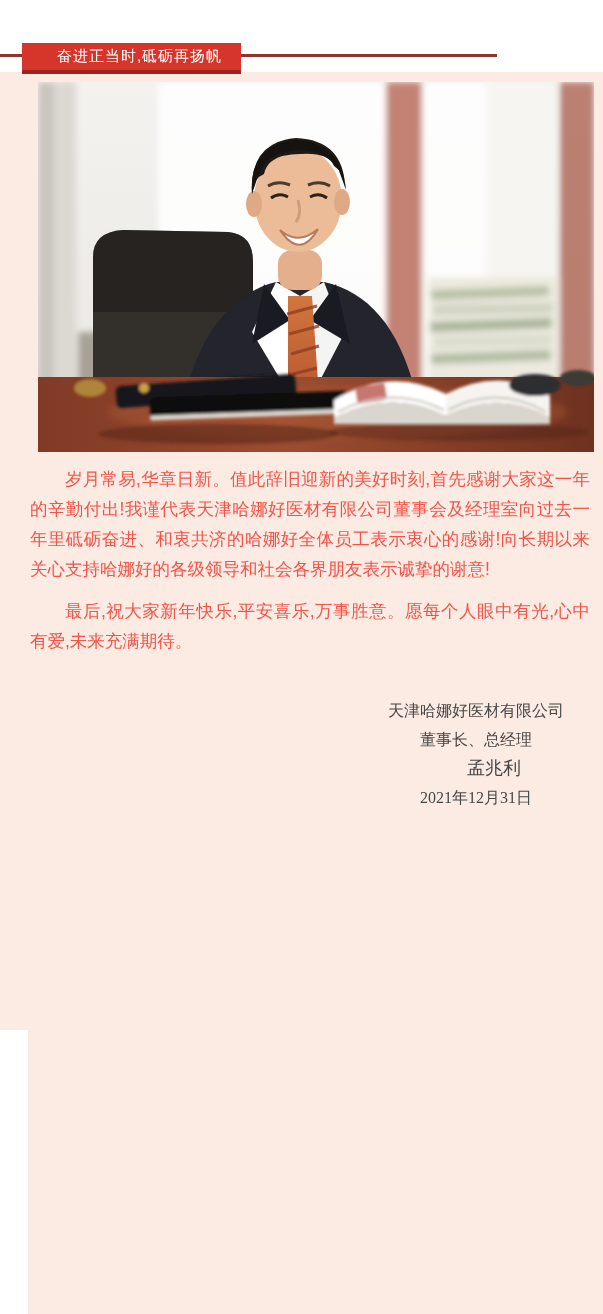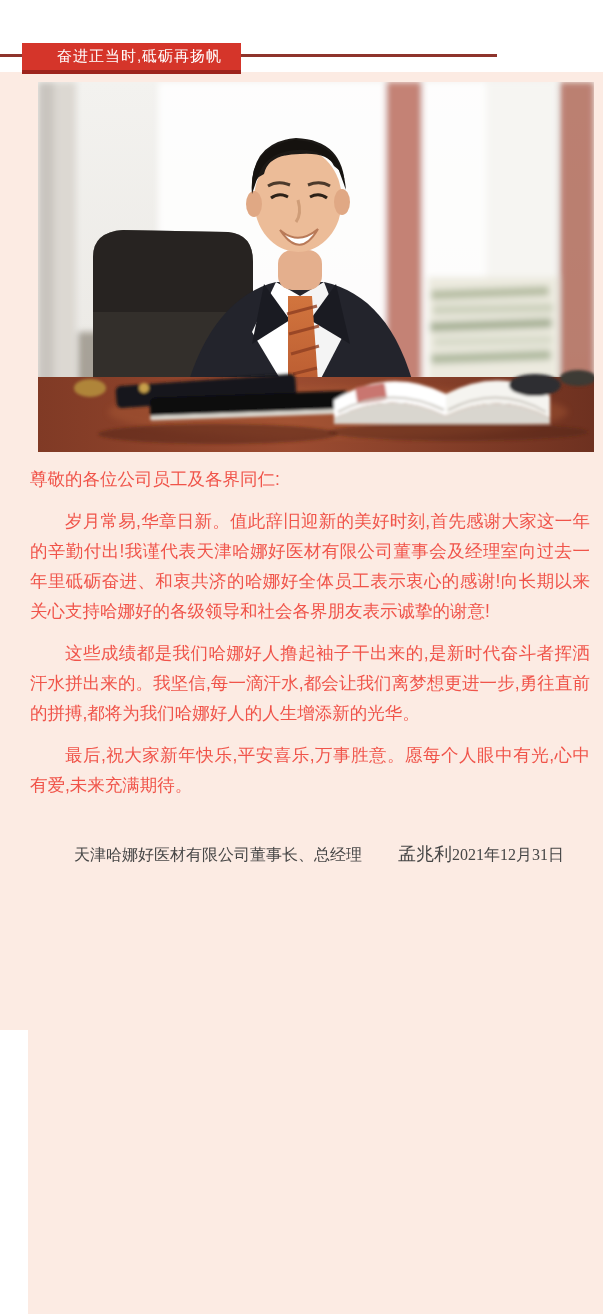--- a/index.html
+++ b/index.html
@@ -31,21 +31,21 @@
   .letter{
     position:absolute;left:30px;top:452px;width:560px;
     color:#f0544a;font-size:17.5px;line-height:30px;text-align:justify;
   }
   .salutation{margin:12px 0 0 0;}
   .para{margin:12px 0 0 0;text-indent:2em;}
 
   
   .signature{
     margin:40px 26px 0 auto;width:fit-content;
-    display:flex;flex-direction:row;align-items:center;row-gap:0;
+    display:flex;flex-direction:column;align-items:center;row-gap:0;
     font-family:"Liberation Serif","DejaVu Serif",serif;
     color:#474747;font-size:16px;line-height:29px;text-align:center;
   }
   .signature .sig-name{font-size:18px;margin-left:36px;}
 
   
   .left-white-strip{position:absolute;left:0;top:1030px;width:28px;height:284px;background:#ffffff;}
 </style>
 </head>
 <body>
@@ -165,23 +165,21 @@
 
         <ellipse cx="497" cy="303" rx="26" ry="11" fill="#2f2e30"></ellipse>
         <ellipse cx="540" cy="296" rx="18" ry="8" fill="#3c3b36"></ellipse>
 
         <ellipse cx="52" cy="306" rx="16" ry="9" fill="#b9973f" opacity="0.8"></ellipse>
       </g>
     </svg>
   </div>
 
   <div class="letter">
-    <p class="salutation">尊敬的各位公司员工及各界同仁:</p>
     <p class="para">岁月常易,华章日新。值此辞旧迎新的美好时刻,首先感谢大家这一年的辛勤付出!我谨代表天津哈娜好医材有限公司董事会及经理室向过去一年里砥砺奋进、和衷共济的哈娜好全体员工表示衷心的感谢!向长期以来关心支持哈娜好的各级领导和社会各界朋友表示诚挚的谢意!</p>
-    <p class="para">这些成绩都是我们哈娜好人撸起袖子干出来的,是新时代奋斗者挥洒汗水拼出来的。我坚信,每一滴汗水,都会让我们离梦想更进一步,勇往直前的拼搏,都将为我们哈娜好人的人生增添新的光华。</p>
     <p class="para">最后,祝大家新年快乐,平安喜乐,万事胜意。愿每个人眼中有光,心中有爱,未来充满期待。</p>
 
     <div class="signature">
       <div>天津哈娜好医材有限公司</div>
       <div>董事长、总经理</div>
       <div class="sig-name">孟兆利</div>
       <div>2021年12月31日</div>
     </div>
   </div>
 

